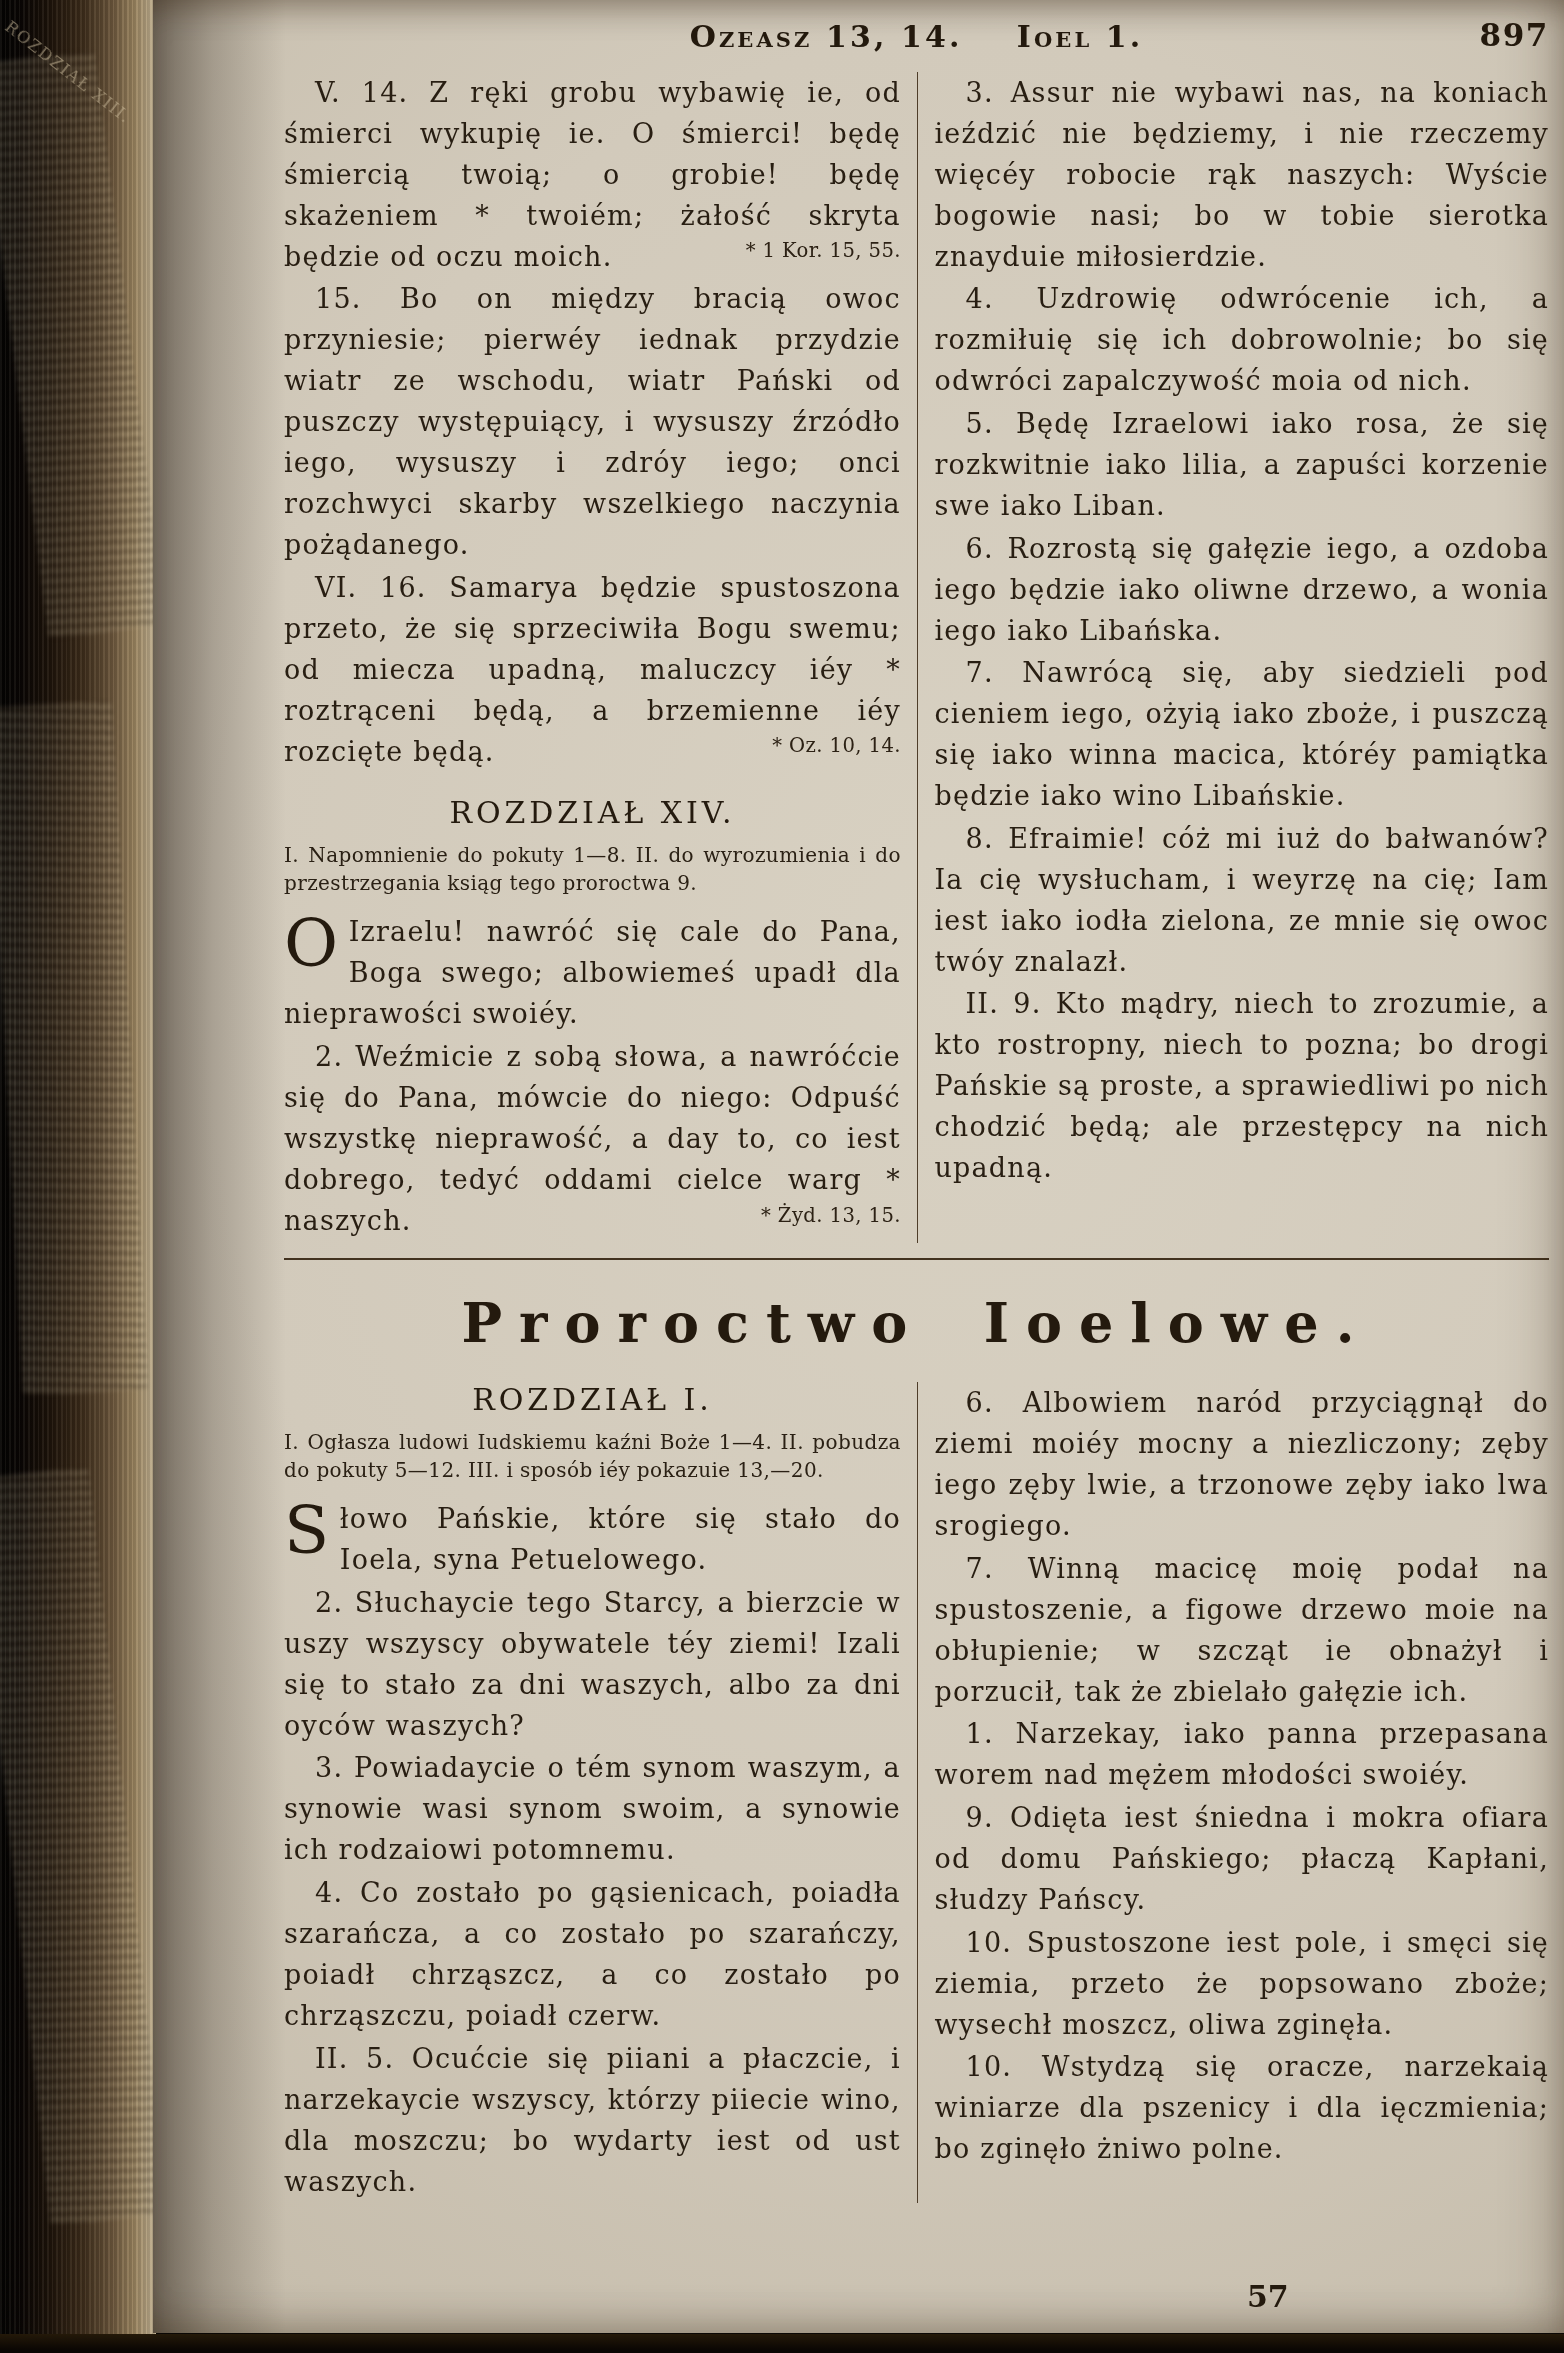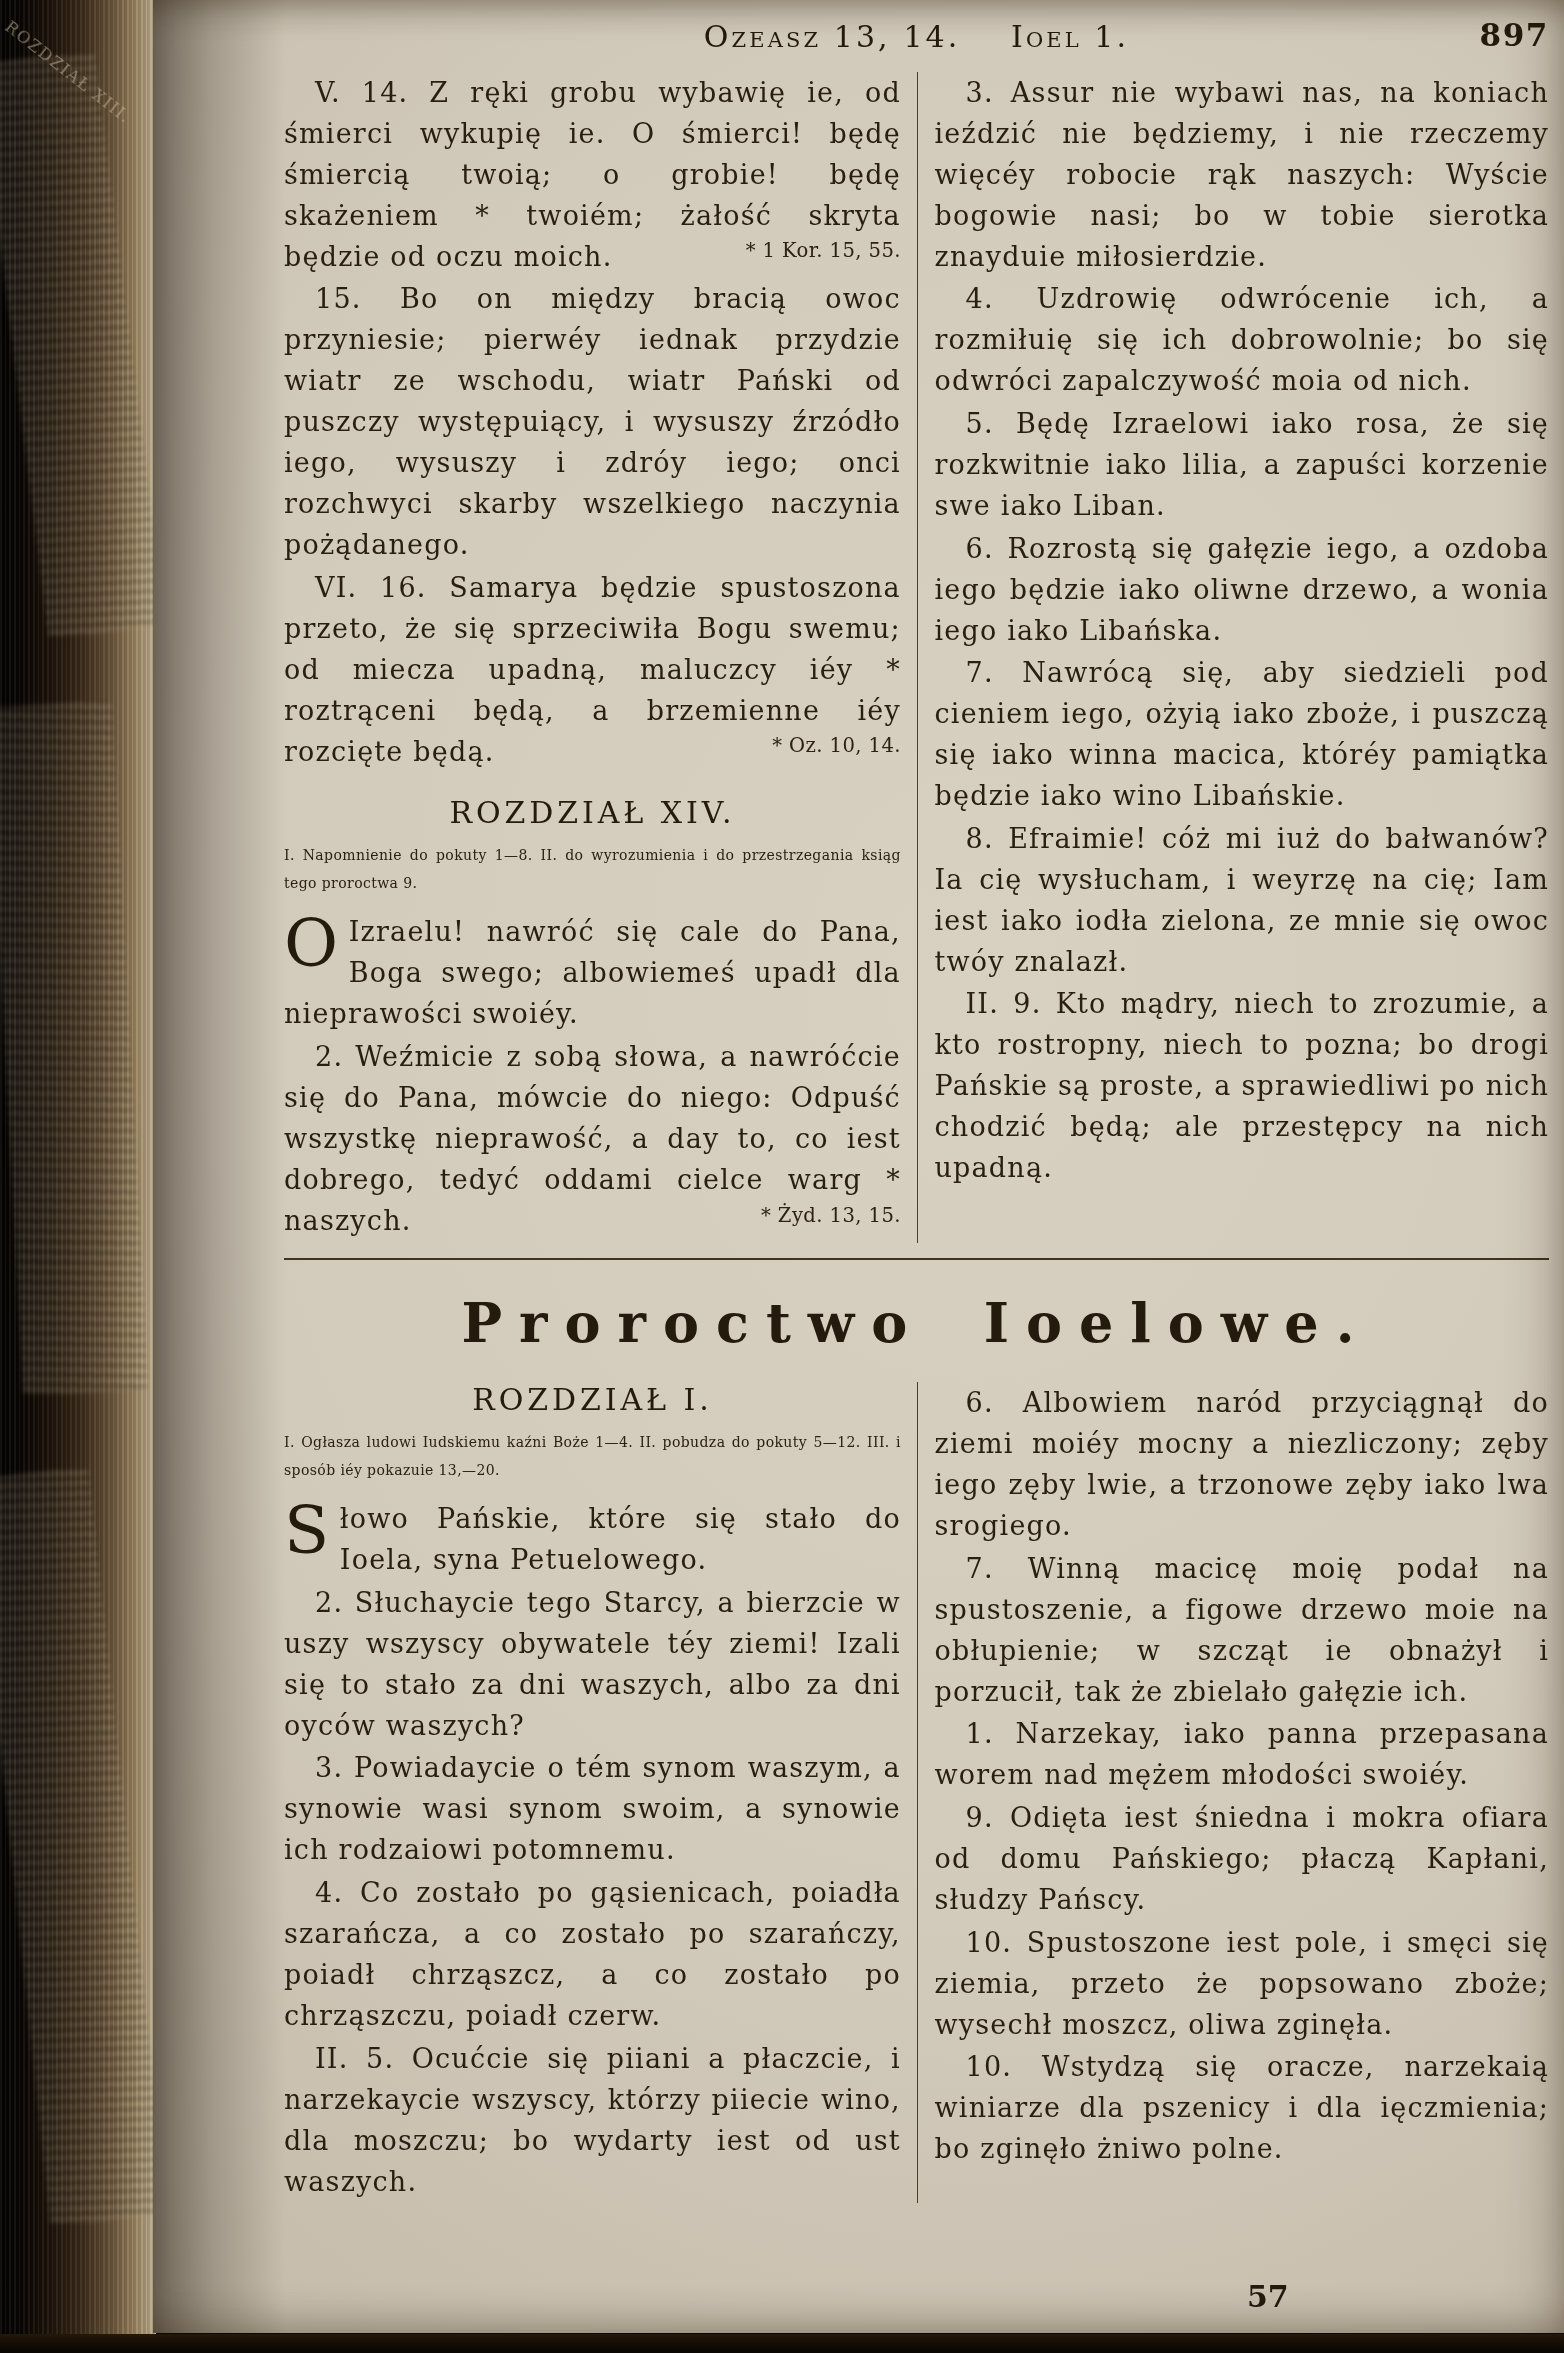--- a/index.html
+++ b/index.html
@@ -50,21 +50,21 @@
     content: ""; position: absolute; left: 0; top: 0; bottom: 0; width: 133px;
     background: linear-gradient(90deg,
       rgba(25,15,6,0.5) 0%, rgba(25,15,6,0.22) 45%, rgba(25,15,6,0) 100%);
   }
   .content { position: absolute; left: 131px; top: 19px; width: 1265px; }
 
   
   .page-header { position: relative; height: 45px; margin-bottom: 7.8px; }
   .header-title {
     position: absolute; left: 50%; transform: translateX(-50%);
-    font-weight: normal; font-variant: small-caps;
+    font-weight: bold; font-variant: small-caps;
     font-size: 30px; letter-spacing: 3.1px; white-space: pre; color: #241a0e;
   }
   .page-number {
     position: absolute; right: 0; top: -1.6px;
     font-weight: bold; font-size: 31px; letter-spacing: 1.6px; color: #241a0e;
   }
 
   
   .twocol { display: flex; align-items: stretch; }
   .col { width: 50%; }
@@ -84,21 +84,21 @@
   .initial {
     float: left; font-size: 66px; line-height: 55px;
     padding: 4.7px 9.4px 0 0; color: #241a0e;
   }
   .chapter-heading {
     text-align: center; font-weight: normal; font-size: 30px;
     letter-spacing: 3.9px; margin: 23.5px 0 11px; color: #241a0e;
   }
   .twocol .col > .chapter-heading:first-child { margin-top: 0; }
   .summary {
-    font-size: 14px; line-height: 28px; letter-spacing: 0.4px;
+    font-size: 20px; line-height: 28px; letter-spacing: 0.4px;
     text-align: justify; margin: 0 0 14px; color: #2a2014;
   }
 
   
   .section-rule { border: none; border-top: 2.3px solid #42321f; margin: 15.6px 0 0; }
   .section-title {
     text-align: center; font-weight: bold; font-size: 54px;
     letter-spacing: 17px; word-spacing: 23.5px;
     margin: 31px 0 27px; color: #241a0e;
   }

